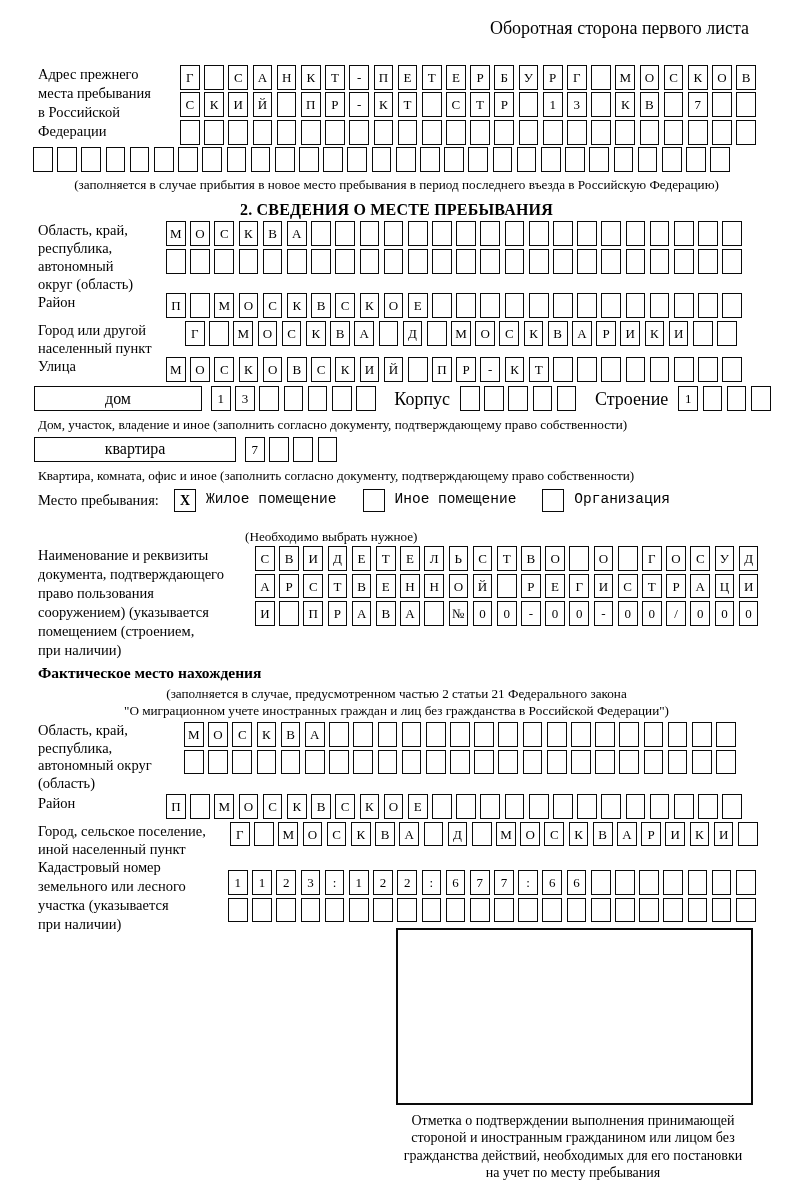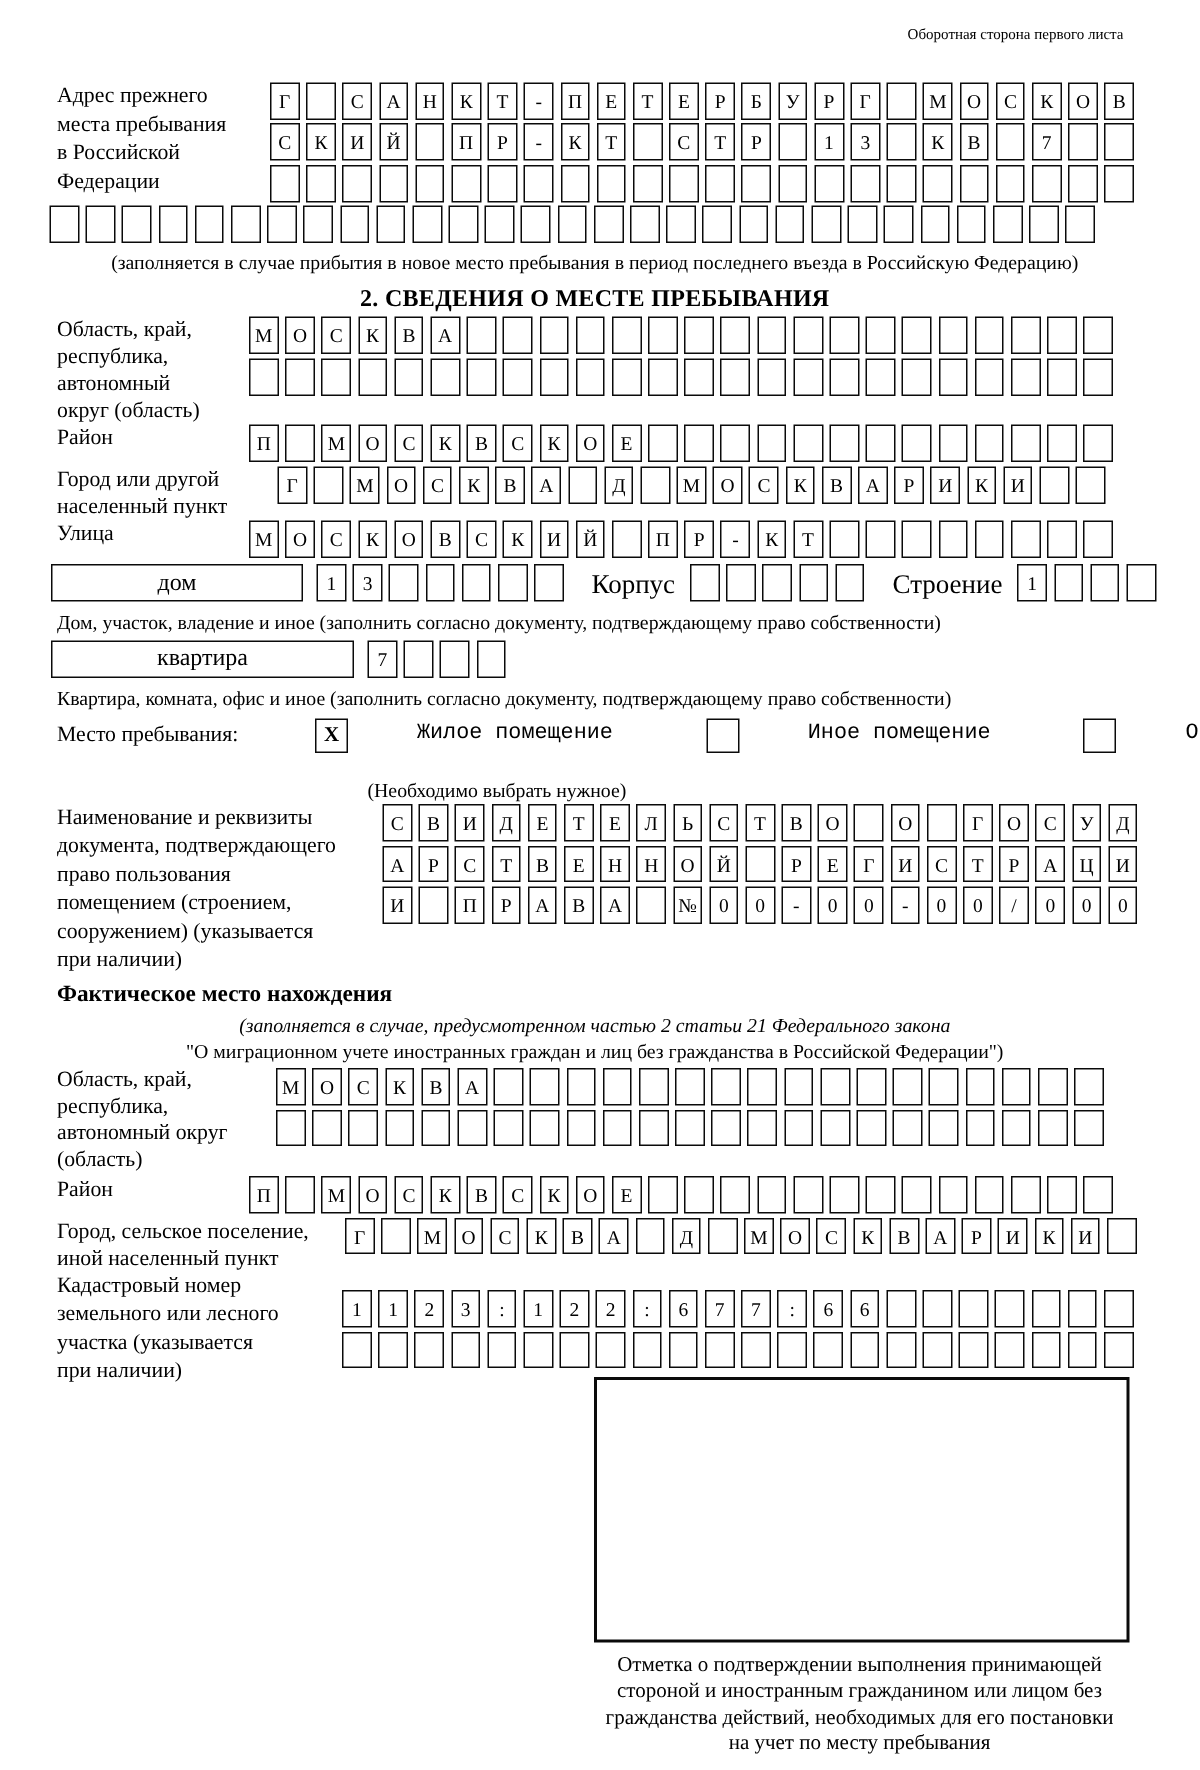--- a/index.html
+++ b/index.html
@@ -5,21 +5,21 @@
   html,body{margin:0;padding:0;background:#fff;}
   .page{
     position:relative;
     width:800px;height:1180px;
     box-sizing:border-box;
     padding:18px 45px 0 38px;
     background:#fff;color:#000;
     font-family:"Liberation Serif","DejaVu Serif",serif;
     overflow:hidden;
   }
-  .header-note{text-align:right;font-size:10px;margin-right:6px;}
+  .header-note{text-align:right;font-size:18px;margin-right:6px;}
   .frow{display:flex;align-items:flex-start;}
   .flabel{flex:none;font-size:14.5px;line-height:19px;}
   .flabel.lh18 div{line-height:18px;}
   .flabel.lh175 div{line-height:17.5px;}
   .w142{width:142px}.w128{width:128px}.w147{width:147px}
   .w146{width:146px}.w192{width:192px}.w190{width:190px}.w217{width:217px}.w136{width:136px}
   .cellcol{display:flex;flex-direction:column;}
   .cellrow{display:flex;flex:none;margin-bottom:2.7px;}
   .cell{
     flex:none;box-sizing:border-box;
@@ -39,33 +39,33 @@
     flex:none;box-sizing:border-box;height:24.8px;
     border:1.5px solid #0a0a0a;
     display:flex;align-items:center;justify-content:center;
     font-size:16px;
   }
   .dom-box{width:168px}.kv-box{width:202px}
   .house-row{margin-left:-4px;margin-top:2px;}
   .apt-row{margin-left:-4px;margin-top:4px;}
   .ml9{margin-left:9px}
   .inline-label{flex:none;font-size:18px;margin:3px 10px 0 14px;}
-  .stay-row{margin-top:4px;gap:36px;}
+  .stay-row{margin-top:4px;}
   .stay-row .flabel{margin-top:3px;}
   .checkbox{
     flex:none;box-sizing:border-box;width:22px;height:23px;
     border:1.6px solid #0a0a0a;margin-top:1px;
     display:flex;align-items:center;justify-content:center;
     font-size:14px;font-weight:bold;
   }
   .opt-label{flex:none;font-size:14.5px;margin:3px 12px 0 10px;font-family:Liberation Mono, monospace;}
   .opt-gap{margin-left:14px;}
   .choose-note{margin-left:207px;margin-top:17px;}
   .doc-block{margin-top:1px;}
-  .fact-notes{margin-top:4px;font-style:italic;}
+  .fact-notes{margin-top:4px;}
   .cad-cells{margin-top:12.5px;}
   .stamp-box{
     box-sizing:border-box;width:357px;height:177px;
     border:2px solid #0a0a0a;
     margin:-6px 0 0 358px;
     background:#fff;
   }
   .stamp-caption{
     width:470px;margin:7px 0 0 300px;
     text-align:center;font-size:14px;line-height:17.5px;
@@ -411,22 +411,22 @@
     <span class="checkbox opt-gap"></span>
     <span class="opt-label">Организация</span>
   </div>
   <div class="note choose-note">(Необходимо выбрать нужное)</div>
 
   <div class="frow h114 doc-block">
     <div class="flabel w217">
         <div>Наименование и реквизиты</div>
         <div>документа, подтверждающего</div>
         <div>право пользования</div>
+        <div>сооружением) (указывается</div>
         <div>помещением (строением,</div>
-        <div>сооружением) (указывается</div>
         <div>при наличии)</div>
       </div>
     <div class="cellcol">
       <div class="cellrow">
           <span class="cell">С</span>
           <span class="cell">В</span>
           <span class="cell">И</span>
           <span class="cell">Д</span>
           <span class="cell">Е</span>
           <span class="cell">Т</span>

